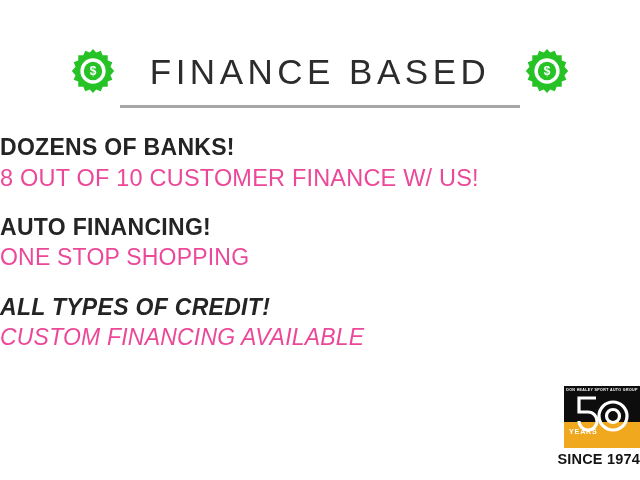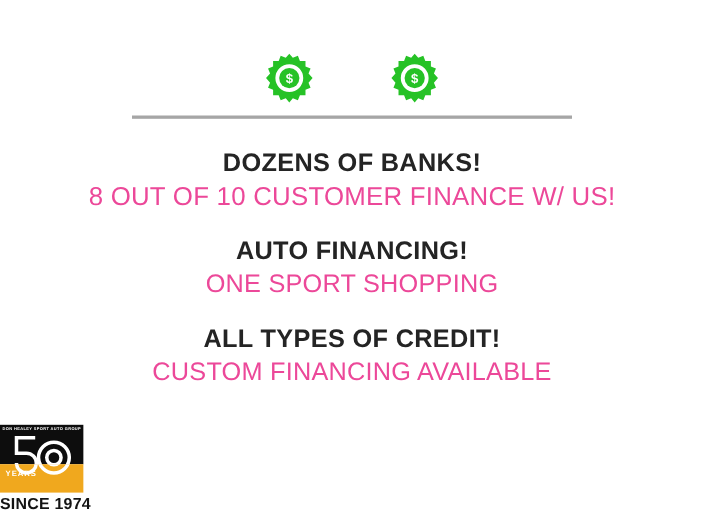--- a/index.html
+++ b/index.html
@@ -65,24 +65,24 @@
     height: 3px;
     background: #a6a6a6;
   }
 
   
   .blocks {
     position: absolute;
     top: 133px;
     left: 0;
     width: 640px;
-    text-align: center;
+    text-align: left;
   }
   .block { margin-bottom: 20px; }
-  .block:last-child { margin-bottom: 0; }
+  .block:last-child { margin-bottom: 0; font-style: italic; }
 
   .line-strong {
     font-size: 23px;
     font-weight: 700;
     letter-spacing: 0.3px;
     color: #242424;
     line-height: 1.30;
     white-space: nowrap;
   }
   .line-regular {
@@ -94,24 +94,24 @@
     white-space: nowrap;
   }
   .block-1 .line-strong  { font-size: 23px; }
   .block-1 .line-regular { font-size: 23.5px; }
 
   
   .logo-wrap {
     position: absolute;
     left: 0;
     top: 386px;
-    width: 516px;
+    width: 640px;
     display: flex;
     flex-direction: column;
-    align-items: flex-start;
+    align-items: flex-end;
   }
   .logo-badge {
     position: relative;
     width: 76px;
     height: 62px;
     overflow: hidden;
   }
   .badge-top {
     position: absolute;
     left: 0; top: 0;
@@ -178,20 +178,21 @@
                    L88 59 L92 69 L82 73 L82 84 L71 84 L67 94 L57 90 L50 98
                    L43 90 L33 94 L29 84 L18 84 L18 73 L8 69 L12 59 L4 50
                    L12 41 L8 31 L18 27 L18 16 L29 16 L33 6 L43 10 Z"></path>
         </g>
         <circle cx="50" cy="50" r="31" fill="#ffffff"></circle>
         <circle cx="50" cy="50" r="31" fill="none" stroke="#26c226" stroke-width="7"></circle>
         <circle cx="50" cy="50" r="20" fill="#26c226"></circle>
         <text x="50" y="59" text-anchor="middle" font-family="Liberation Sans, sans-serif" font-size="26" font-weight="700" fill="#ffffff">$</text>
       </svg>
 
+      <div class="page-title">FINANCE BASED</div>
 
       <svg class="gear-icon right" viewBox="0 0 100 100">
         <g fill="#26c226">
           <path d="M50 2 L57 10 L67 6 L71 16 L82 16 L82 27 L92 31 L88 41 L96 50
                    L88 59 L92 69 L82 73 L82 84 L71 84 L67 94 L57 90 L50 98
                    L43 90 L33 94 L29 84 L18 84 L18 73 L8 69 L12 59 L4 50
                    L12 41 L8 31 L18 27 L18 16 L29 16 L33 6 L43 10 Z"></path>
         </g>
         <circle cx="50" cy="50" r="31" fill="#ffffff"></circle>
         <circle cx="50" cy="50" r="31" fill="none" stroke="#26c226" stroke-width="7"></circle>
@@ -205,21 +206,21 @@
 
   <div class="blocks">
 
     <div class="block block-1">
       <div class="line-strong">DOZENS OF BANKS!</div>
       <div class="line-regular">8 OUT OF 10 CUSTOMER FINANCE W/ US!</div>
     </div>
 
     <div class="block block-2">
       <div class="line-strong">AUTO FINANCING!</div>
-      <div class="line-regular">ONE SPORT SHOPPING</div>
+      <div class="line-regular">ONE STOP SHOPPING</div>
     </div>
 
     <div class="block block-3">
       <div class="line-strong">ALL TYPES OF CREDIT!</div>
       <div class="line-regular">CUSTOM FINANCING AVAILABLE</div>
     </div>
 
   </div>
 
   <div class="logo-wrap">

